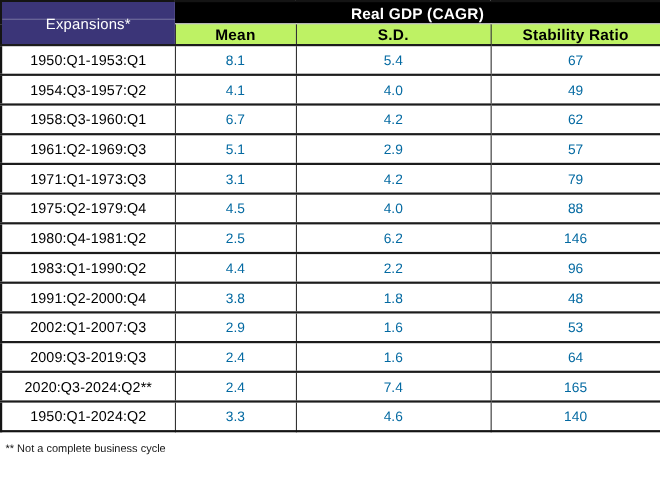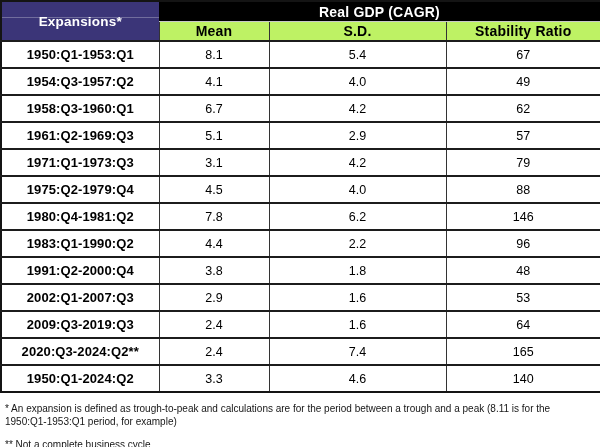--- a/index.html
+++ b/index.html
@@ -18,21 +18,21 @@
     border-collapse: collapse;
     table-layout: fixed;
     border: 2px solid #141414;
   }
 
   
   th.corner {
     background: #3b3578;
     color: #ffffff;
     font-size: 13.5px;
-    font-weight: bold;
+    font-weight: normal;
     text-align: center;
     vertical-align: middle;
     position: relative;
     letter-spacing: 0.2px;
     margin-top: 16px;
   }
   .corner-split-line {
     position: absolute;
     left: 0; right: 0;
     top: 15px;
@@ -66,28 +66,28 @@
   }
 
   
   tbody td {
     border-top: 2px solid #1c1c1c;
     border-left: 1px solid #333333;
     text-align: center;
     vertical-align: middle;
   }
   tbody td.period {
-    font-weight: bold;
+    font-weight: normal;
     color: #000000;
     font-size: 13px;
     border-left: none;
     letter-spacing: 0.1px;
   }
   tbody td.num {
-    color: #000000;
+    color: #0369a1;
     font-size: 12.5px;
   }
 
   .footnotes {
     padding: 9px 13px 0 5px;
   }
   .footnotes p {
     margin: 0;
     font-size: 10px;
     line-height: 13px;
@@ -153,21 +153,21 @@
           <td class="num">79</td>
         </tr>
         <tr>
           <td class="period">1975:Q2-1979:Q4</td>
           <td class="num">4.5</td>
           <td class="num">4.0</td>
           <td class="num">88</td>
         </tr>
         <tr>
           <td class="period">1980:Q4-1981:Q2</td>
-          <td class="num">7.8</td>
+          <td class="num">2.5</td>
           <td class="num">6.2</td>
           <td class="num">146</td>
         </tr>
         <tr>
           <td class="period">1983:Q1-1990:Q2</td>
           <td class="num">4.4</td>
           <td class="num">2.2</td>
           <td class="num">96</td>
         </tr>
         <tr>
@@ -197,16 +197,15 @@
         <tr>
           <td class="period">1950:Q1-2024:Q2</td>
           <td class="num">3.3</td>
           <td class="num">4.6</td>
           <td class="num">140</td>
         </tr>
       </tbody>
   </table>
 
   <div class="footnotes">
-    <p>* An expansion is defined as trough-to-peak and calculations are for the period between a trough and a peak (8.11 is for the 1950:Q1-1953:Q1 period, for example)</p>
     <p>** Not a complete business cycle</p>
   </div>
 </div>
 
 </body></html>

